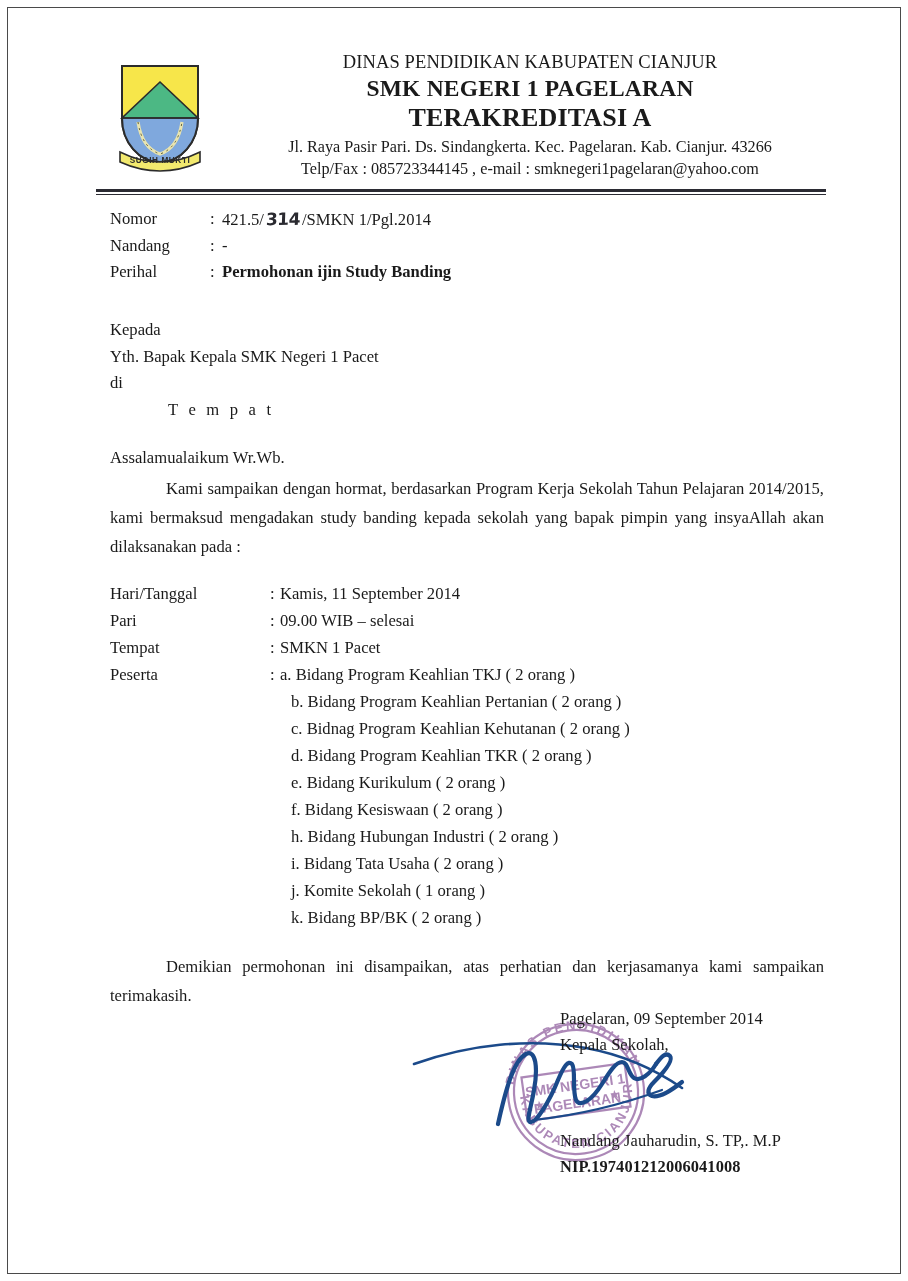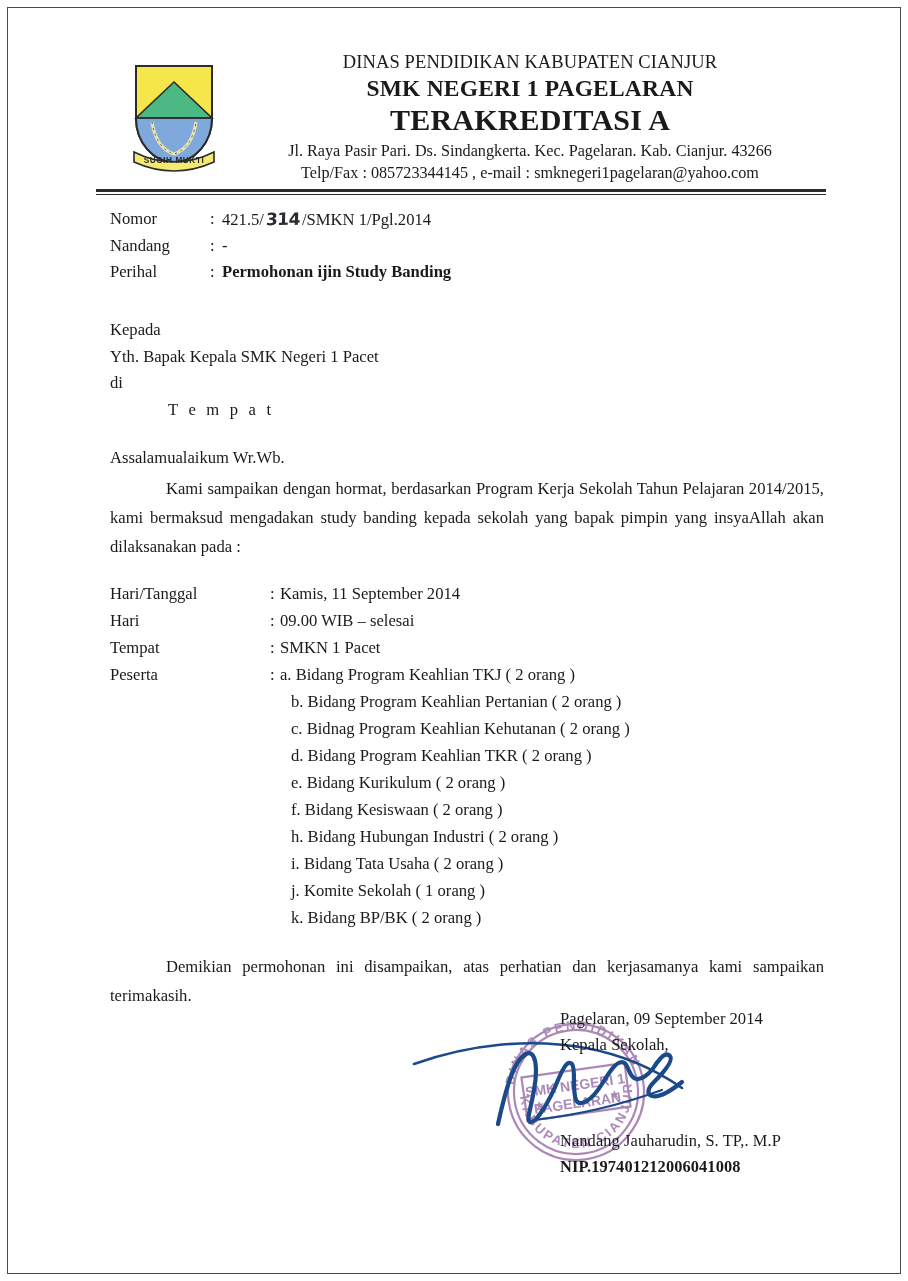--- a/index.html
+++ b/index.html
@@ -45,21 +45,21 @@
   
   .letterhead {
     position: absolute;
     left: 90px;
     top: 52px;
     width: 740px;
     height: 135px;
   }
   .crest {
     position: absolute;
-    left: 36px;
+    left: 22px;
     top: 8px;
     width: 96px;
     height: 112px;
   }
   .lh-text {
     position: absolute;
     left: 140px;
     top: 0;
     width: 600px;
     text-align: center;
@@ -73,21 +73,21 @@
   .lh-school {
     font-weight: bold;
     font-size: 23.5px;
     line-height: 1.2;
     letter-spacing: 0.2px;
     margin-top: 1px;
     white-space: nowrap;
   }
   .lh-akred {
     font-weight: bold;
-    font-size: 30px;
+    font-size: 26px;
     line-height: 1.2;
     letter-spacing: 0.2px;
     white-space: nowrap;
   }
   .lh-addr {
     font-size: 16.2px;
     line-height: 1.35;
     margin-top: 3px;
     white-space: nowrap;
   }
@@ -325,21 +325,21 @@
 
     <div class="details">
 
       <div class="det-row">
         <span class="det-label">Hari/Tanggal</span>
         <span class="det-colon">:</span>
         <span class="det-val">Kamis, 11 September 2014</span>
       </div>
 
       <div class="det-row">
-        <span class="det-label">Hari</span>
+        <span class="det-label">Pari</span>
         <span class="det-colon">:</span>
         <span class="det-val">09.00 WIB – selesai</span>
       </div>
 
       <div class="det-row">
         <span class="det-label">Tempat</span>
         <span class="det-colon">:</span>
         <span class="det-val">SMKN 1 Pacet</span>
       </div>
 

